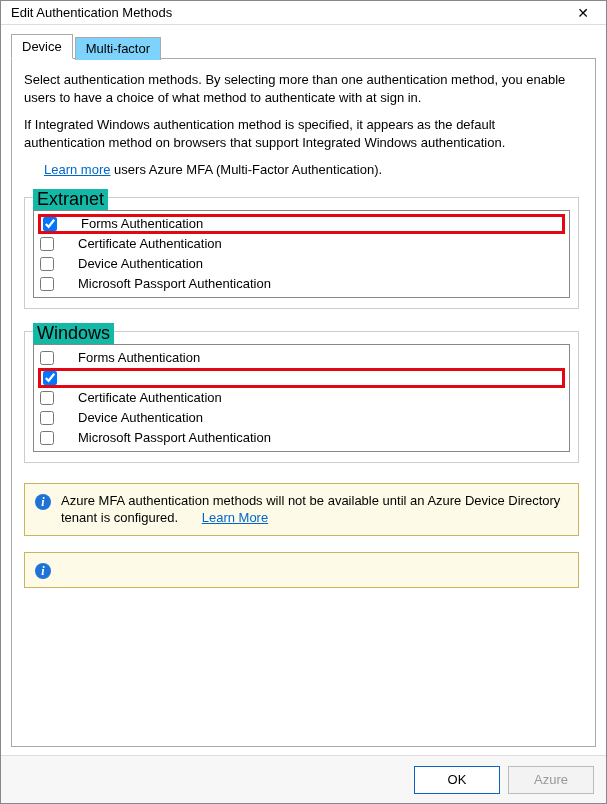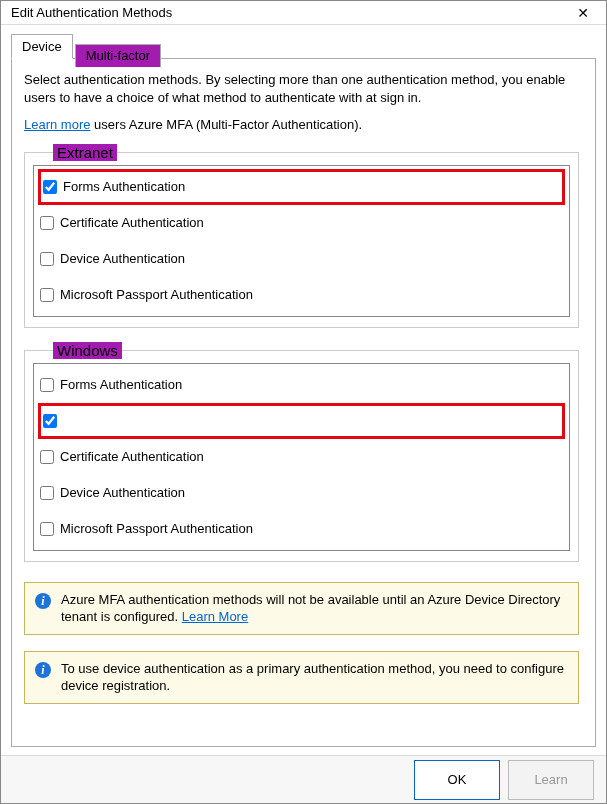--- a/index.html
+++ b/index.html
@@ -18,60 +18,60 @@
   }
   .titlebar .title { font-size: 13px; }
   .titlebar .close {
     width: 46px; height: 32px; display:flex; align-items:center; justify-content:center;
     font-size: 14px; cursor:default;
   }
   .body { flex:1; padding: 10px 10px 8px 10px; display:flex; flex-direction:column; }
   .tabstrip { display:flex; align-items:flex-end; height:24px; margin-bottom:-1px; z-index:2; position:relative;}
   .tab {
     padding: 3px 10px 4px 10px; font-size:13px; border:1px solid #aaa;
-    border-bottom: none; margin-right:2px; background:#a21caf; position:relative; top:8px;
+    border-bottom: none; margin-right:2px; background:#7dd3fc; position:relative; top:1px;
   }
   .tab.active { background:#fff; border-bottom:1px solid #fff; top:0; padding-top:4px;}
   .tabpage {
     border:1px solid #aaa; padding: 12px 16px 12px 12px; flex:1; background:#fff;
     display:flex; flex-direction:column;
   }
   .descr { font-size:13px; line-height:1.35; margin-bottom:10px;}
-  a.link { color: #0066cc; text-decoration: underline; cursor:pointer;}
+  a.link { color: #0066cc; text-decoration: underline; cursor:pointer;margin-left:20px;}
   .fieldset {
     border:1px solid #ccc; margin: 8px 0 14px 0; padding: 6px 8px 10px 8px; position:relative;
   }
   .fieldset .legend {
-    position:absolute; top:-9px; left:8px; background:#a21caf; padding:0 4px; font-size:15px;margin-left:20px;
+    position:absolute; top:-9px; left:8px; background:#14b8a6; padding:0 4px; font-size:18px;
   }
   .listbox {
     border:1px solid #888; background:#fff; padding:3px 4px; margin-top:6px;
   }
   .check-row {
-    display:flex; align-items:center; height:36px; gap:6px; padding:0 2px;
+    display:flex; align-items:center; height:20px; gap:24px; padding:0 2px;
   }
   .check-row input[type=checkbox]{ width:14px; height:14px; margin:0;}
   .check-row label { font-size:13px; }
   .highlight-red { border:3px solid #e30613; }
   .infobox {
     border:1px solid #c8b560; background:#fdfbe7;
     padding:8px 10px; display:flex; gap:10px; align-items:flex-start;
     margin: 6px 0 10px 0; font-size:13px; line-height:1.35;
   }
   .info-icon {
     width:16px; height:16px; border-radius:50%; background:#1e73d6; color:#fff;
     font-size:12px; font-weight:bold; display:flex; align-items:center; justify-content:center;
     flex-shrink:0; margin-top:2px; font-style: italic; font-family: Georgia, serif;
   }
   .footer {
     height:48px; border-top:1px solid #ddd; display:flex; align-items:center; justify-content:flex-end;
     gap:8px; padding: 0 12px; background:#f7f7f7;
   }
   .btn {
-    min-width:86px; height:40px; font-size:13px; border:1px solid #888; background:#efefef;
+    min-width:86px; height:28px; font-size:13px; border:1px solid #888; background:#efefef;
     display:flex; align-items:center; justify-content:center; padding:0 10px; cursor:default;
   }
   .btn.primary { border:1px solid #0a63c2; background:#fff;}
   .btn.disabled { color:#999; border-color:#bbb; background:#f3f3f3;}
   .spacer { flex:1; }
 </style>
 </head>
 <body>
 
 <div class="window">
@@ -90,20 +90,21 @@
         <span>Device</span>
       </div>
       <div class="tab">
         <span>Multi-factor</span>
       </div>
     </div>
 
     <div class="tabpage">
 
       <div class="descr">Select authentication methods. By selecting more than one authentication method, you enable users to have a choice of what method to authenticate with at sign in.</div>
+      <div class="descr">If Integrated Windows authentication method is specified, it appears as the default authentication method on browsers that support Integrated Windows authentication.</div>
       <div class="descr">
         <a class="link">Learn more</a><span> users Azure MFA (Multi-Factor Authentication).</span>
       </div>
 
       <div class="fieldset">
         <div class="legend">Extranet</div>
         <div class="listbox" id="extranet-list">
             <div class="check-row highlight-red">
               <input type="checkbox" checked="" style="">
               <label>Forms Authentication</label>
@@ -150,30 +151,29 @@
 
       <div class="infobox">
         <div class="info-icon">i</div>
         <div>
           <span>Azure MFA authentication methods will not be available until an Azure Device Directory tenant is configured. </span><a class="link">Learn More</a>
         </div>
       </div>
 
       <div class="infobox">
         <div class="info-icon">i</div>
-        <div>To use device authentication as a primary authentication method, you need to configure device registration.</div>
       </div>
 
       <div class="spacer"></div>
     </div>
 
   </div>
 
   <div class="footer">
     <div class="btn primary">
       <span>OK</span>
     </div>
     <div class="btn disabled">
-      <span>Learn</span>
+      <span>Azure</span>
     </div>
   </div>
 
 </div>
 
 </body></html>

